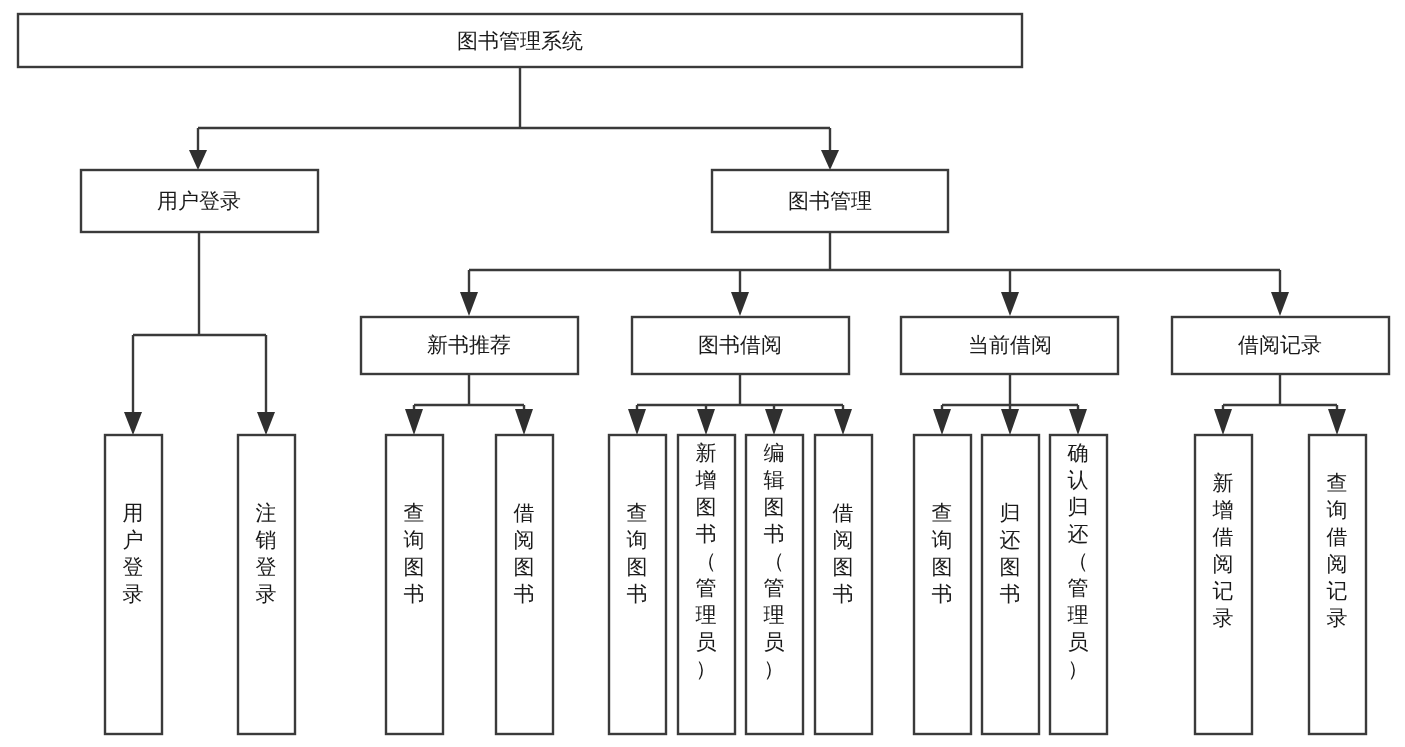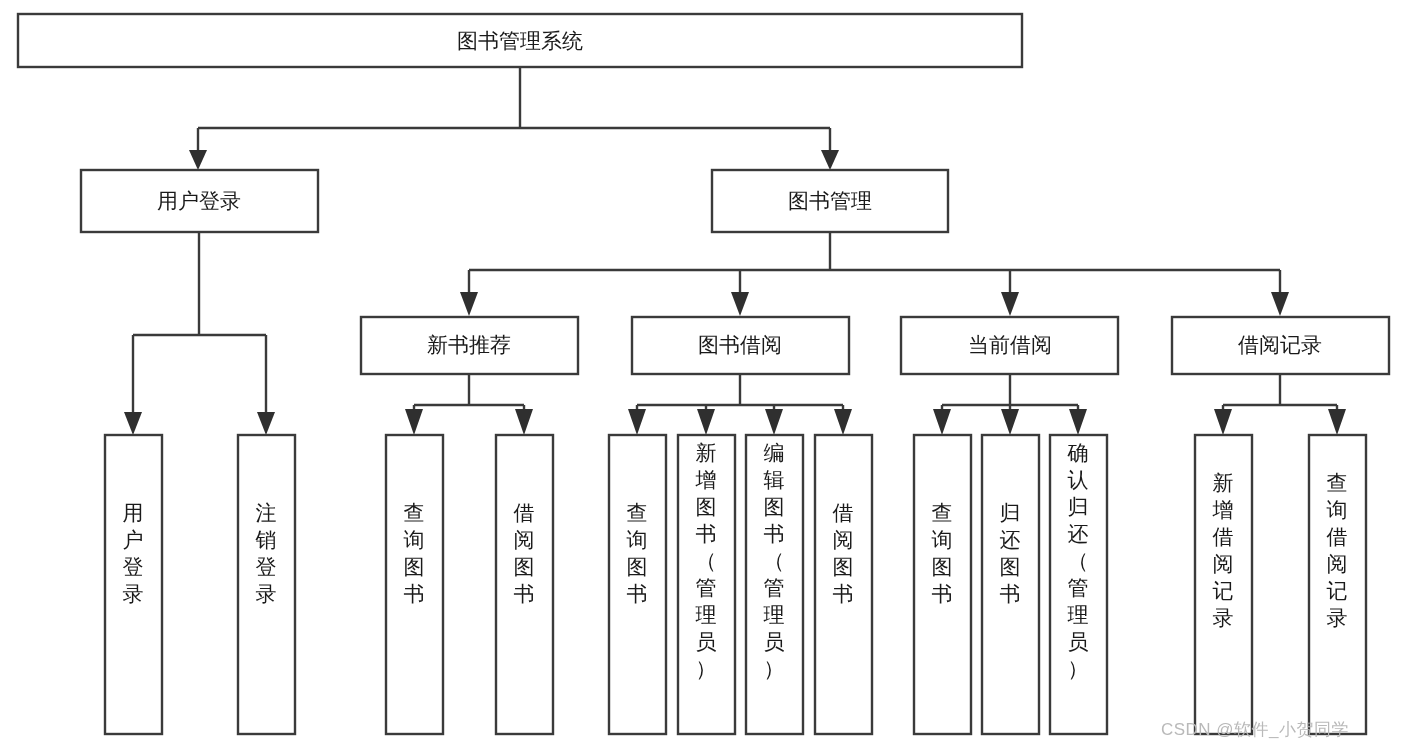--- a/index.html
+++ b/index.html
@@ -217,14 +217,13 @@
     <g>
       <rect class="node-box" x="1195" y="435" width="57" height="299"></rect>
       <text class="node-label-v" x="1223" y="490"><tspan x="1223" dy="0">新</tspan><tspan x="1223" dy="27">增</tspan><tspan x="1223" dy="27">借</tspan><tspan x="1223" dy="27">阅</tspan><tspan x="1223" dy="27">记</tspan><tspan x="1223" dy="27">录</tspan></text>
     </g>
     <g>
       <rect class="node-box" x="1309" y="435" width="57" height="299"></rect>
       <text class="node-label-v" x="1337" y="490"><tspan x="1337" dy="0">查</tspan><tspan x="1337" dy="27">询</tspan><tspan x="1337" dy="27">借</tspan><tspan x="1337" dy="27">阅</tspan><tspan x="1337" dy="27">记</tspan><tspan x="1337" dy="27">录</tspan></text>
     </g>
   </svg>
 
-  <div class="watermark">CSDN @软件_小贺同学</div>
 </div>
 
 </body></html>

